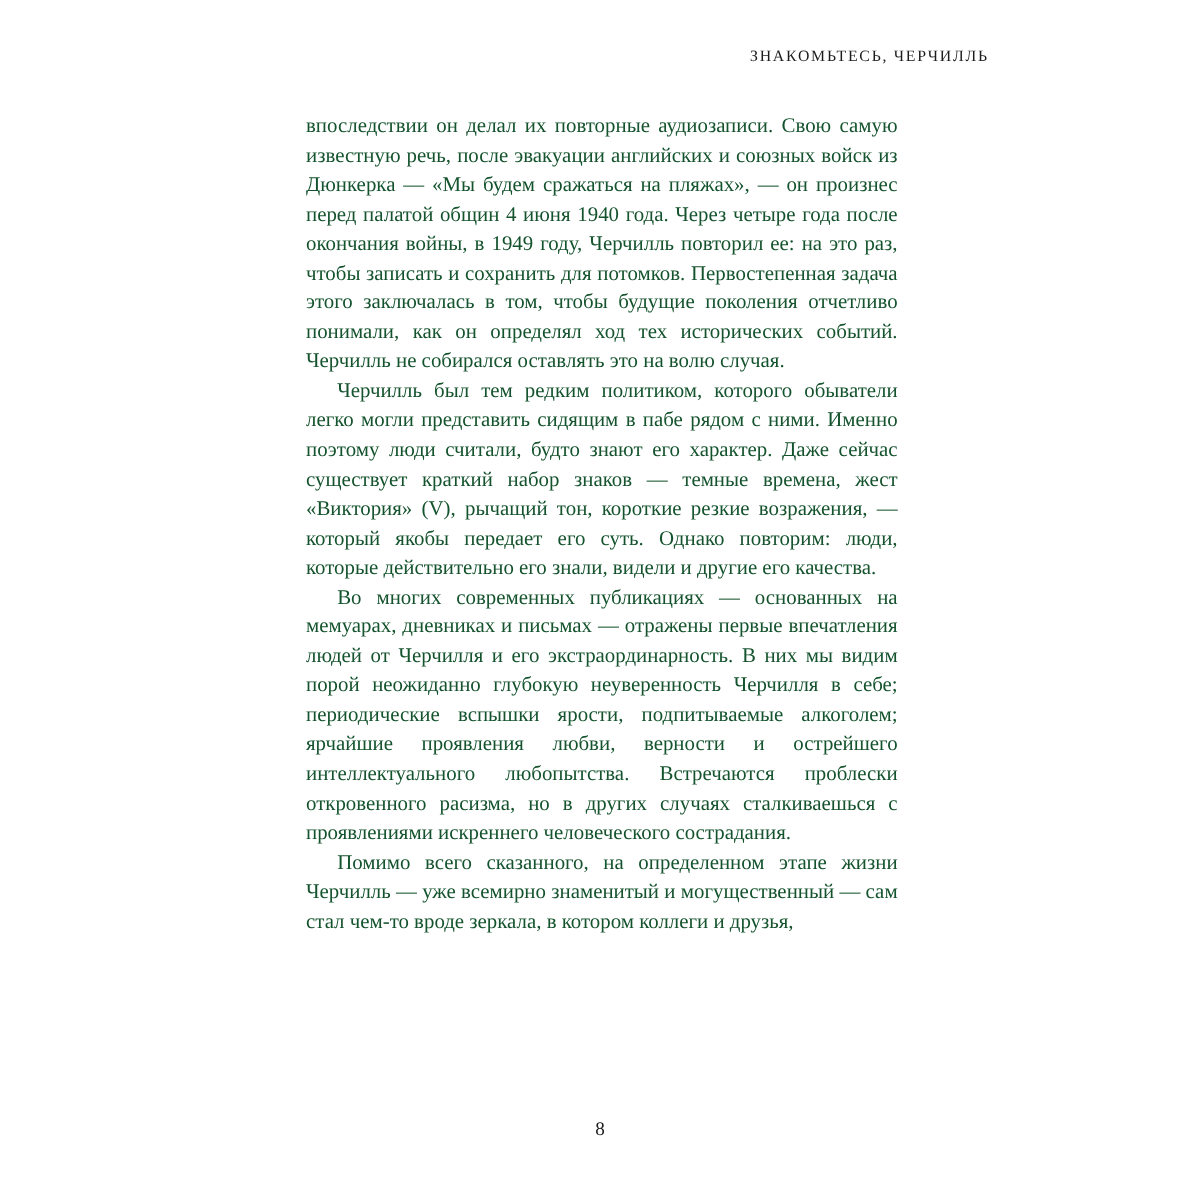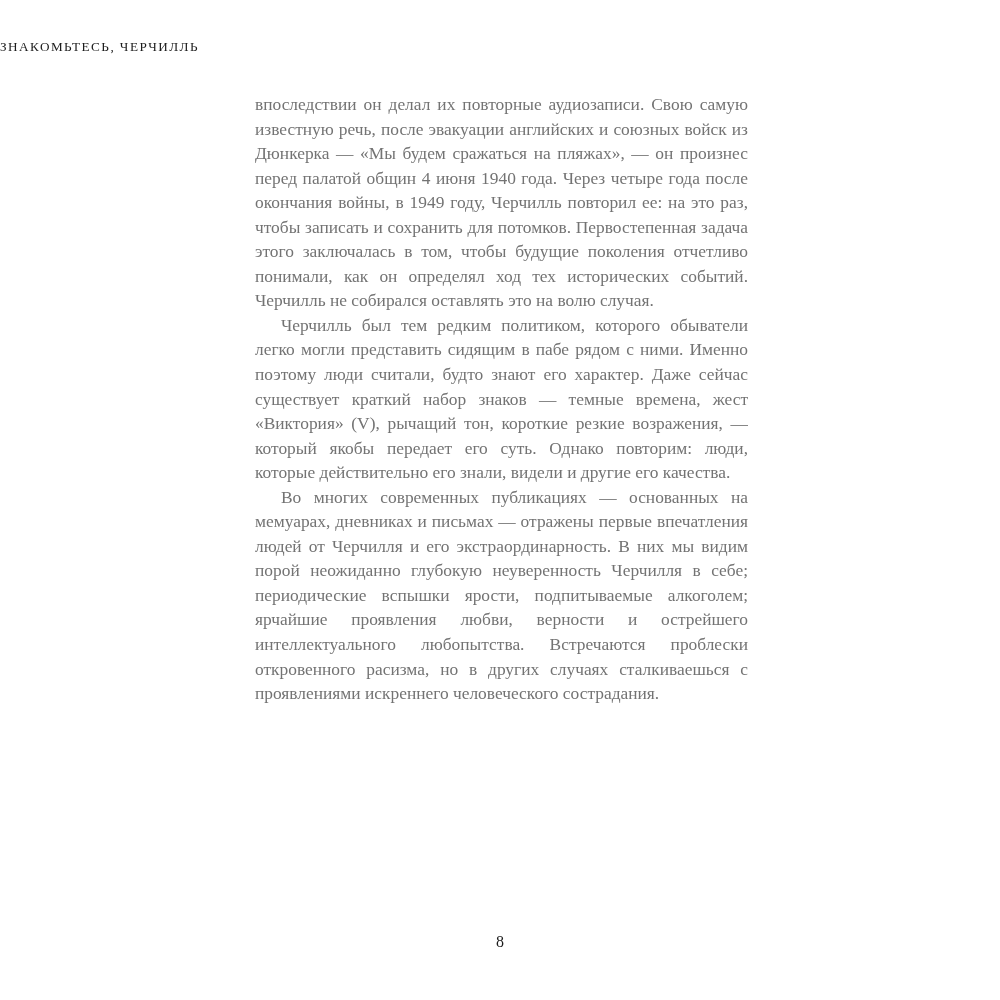--- a/index.html
+++ b/index.html
@@ -23,21 +23,21 @@
     inset: 0;
     background: #ffffff;
   }
 
   
   .running-head {
     position: absolute;
     top: 38px;
     left: 0;
     width: 824px;
-    text-align: left;
+    text-align: right;
     font-family: "Liberation Serif", "DejaVu Serif", serif;
     font-size: 13.2px;
     line-height: 17px;
     letter-spacing: 1.45px;
     color: #1c1c1c;
     white-space: nowrap;
   }
 
   
   .textblock {
@@ -47,21 +47,21 @@
     width: 493px;
   }
 
   .para {
     margin: 0;
     font-size: 17.4px;
     line-height: 24.55px;
     text-align: justify;
     text-justify: inter-word;
     text-indent: 26px;
-    color: #737373;
+    color: #14532d;
     hyphens: manual;
   }
 
   .para.first {
     text-indent: 0;
   }
 
   
   .folio {
     position: absolute;
@@ -78,17 +78,18 @@
 <body>
 
 <div class="page">
 
   <div class="running-head">ЗНАКОМЬТЕСЬ, ЧЕРЧИЛЛЬ</div>
 
   <div class="textblock">
     <p class="para first">впоследствии он делал их повторные аудиозаписи. Свою самую известную речь, после эвакуации английских и союзных войск из Дюнкерка — «Мы будем сражаться на пляжах», — он произнес перед палатой общин 4 июня 1940 года. Через четыре года после окончания войны, в 1949 году, Черчилль повторил ее: на это раз, чтобы записать и сохранить для потомков. Первостепенная задача этого заключалась в том, чтобы будущие поколения отчетливо понимали, как он определял ход тех исторических событий. Черчилль не собирался оставлять это на волю случая.</p>
     <p class="para">Черчилль был тем редким политиком, которого обыватели легко могли представить сидящим в пабе рядом с ними. Именно поэтому люди считали, будто знают его характер. Даже сейчас существует краткий набор знаков — темные времена, жест «Виктория» (V), рычащий тон, короткие резкие возражения, — который якобы передает его суть. Однако повторим: люди, которые действительно его знали, видели и другие его качества.</p>
     <p class="para">Во многих современных публикациях — основанных на мемуарах, дневниках и письмах — отражены первые впечатления людей от Черчилля и его экстраординарность. В них мы видим порой неожиданно глубокую неуверенность Черчилля в себе; периодические вспышки ярости, подпитываемые алкоголем; ярчайшие проявления любви, верности и острейшего интеллектуального любопытства. Встречаются проблески откровенного расизма, но в других случаях сталкиваешься с проявлениями искреннего человеческого сострадания.</p>
+    <p class="para">Помимо всего сказанного, на определенном этапе жизни Черчилль — уже всемирно знаменитый и могущественный — сам стал чем-то вроде зеркала, в котором коллеги и друзья,</p>
   </div>
 
   <div class="folio">8</div>
 
 </div>
 
 </body></html>

